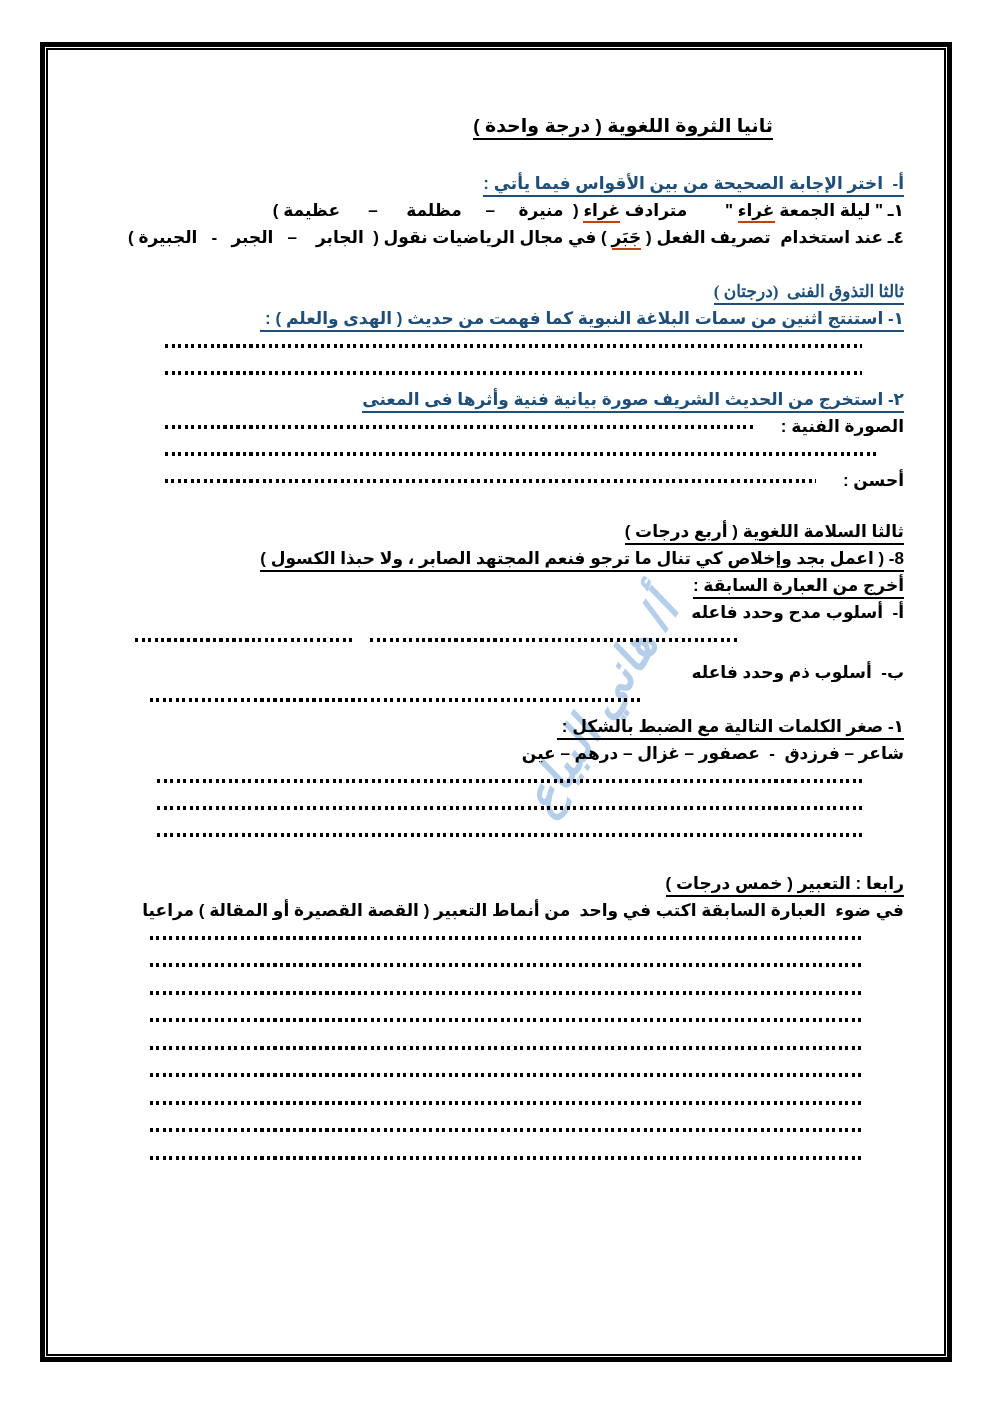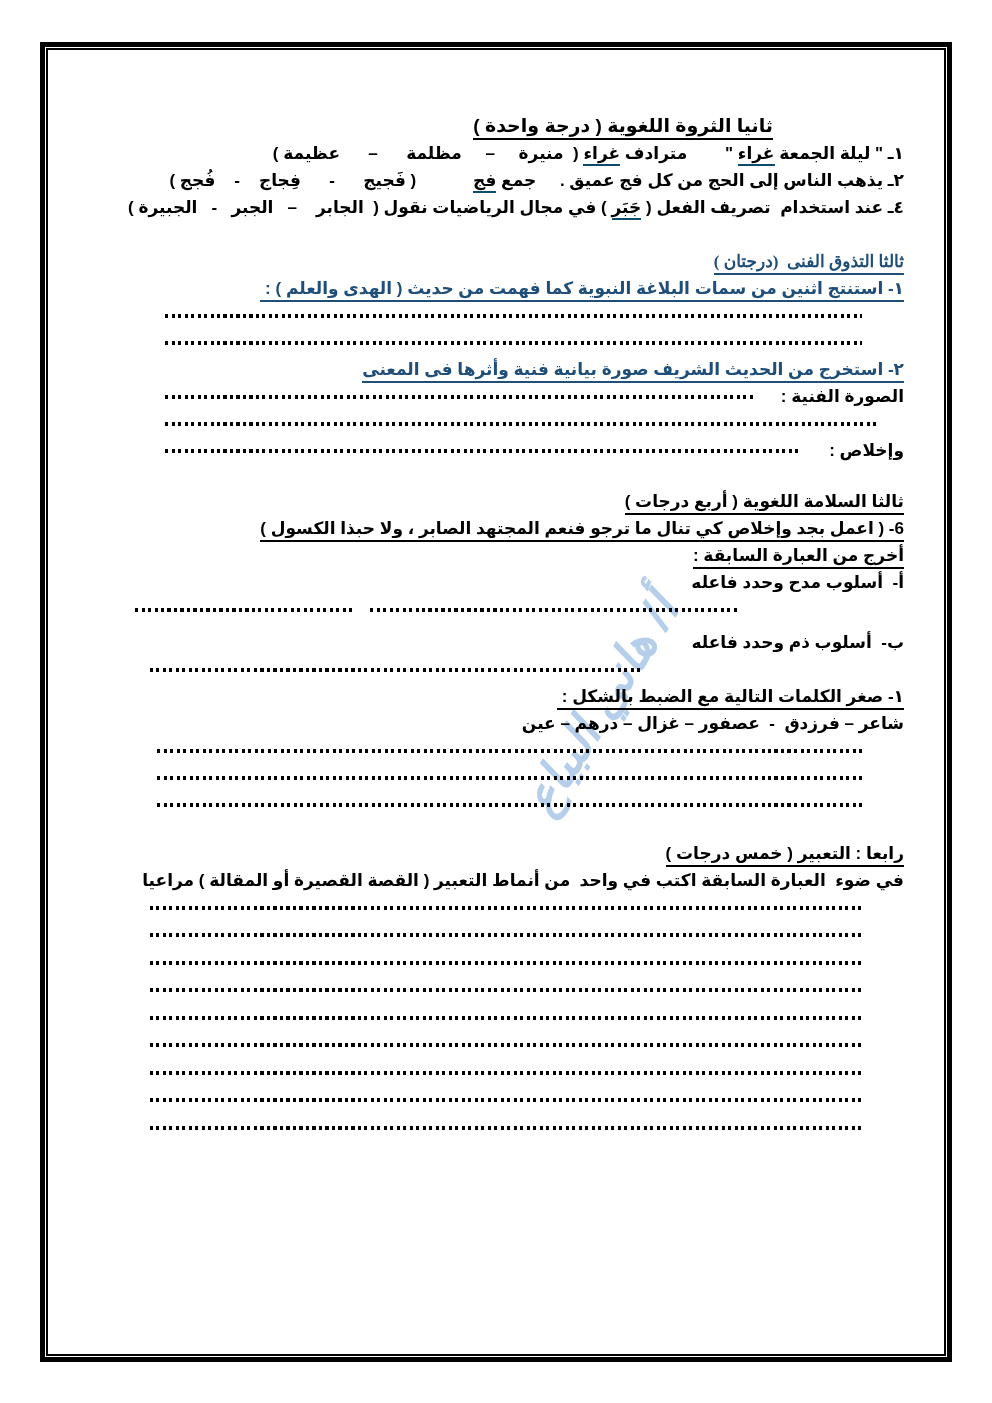--- a/index.html
+++ b/index.html
@@ -12,21 +12,21 @@
   .watermark{position:absolute;top:585px;right:350px;transform:rotate(-58deg);transform-origin:right top;
              color:#a9c7e8;font-size:48px;font-weight:bold;font-style:italic;letter-spacing:3px;
              white-space:nowrap;opacity:.85;z-index:1;}
   
   .content{position:absolute;left:48px;top:50px;right:48px;bottom:50px;padding:0 40px 8px 30px;
            font-weight:bold;font-size:17px;z-index:2;}
   .ln{min-height:27px;line-height:27px;white-space:pre-wrap;}
   .title{margin-top:62px;margin-right:131px;font-size:19px;line-height:28px;}
   .blue{color:#1f4e79;}
   .hu{border-bottom:2px solid currentColor;padding-bottom:2px;}
-  .uw{border-bottom:2px solid #0c4a6e;padding-bottom:1px;}
+  .uw{border-bottom:2px solid #c2410c;padding-bottom:1px;}
   .mt30{margin-top:30px;} .mt27{margin-top:27px;font-family:Liberation Serif, serif;} .mt24{margin-top:24px;} .mt22{margin-top:22px;} .mt6{margin-top:6px;}
   
   .dotrow{height:27px;display:flex;align-items:center;}
   .dotrow-lg{height:27.5px;}
   .dots{height:4px;background:repeating-linear-gradient(90deg,#000 0 3px,transparent 3px 6.5px);}
   .dots-a{width:697px;margin-right:42px;}
   .dots-expr{width:715px;margin-right:39px;}
   .row-fill{display:flex;align-items:center;width:739px;}
   .row-fill .lbl{white-space:pre-wrap;line-height:27px;margin-left:16px;}
   .row-fill .dots{flex:1;margin-right:6px;}
@@ -43,48 +43,48 @@
   <div class="frame">
     <div class="frame-inner"></div>
   </div>
 
   <div class="watermark">أ/ هاني البياع</div>
 
   <div class="content">
 
     <div class="ln title"><span class="hu">ثانيا الثروة اللغوية ( درجة واحدة )</span></div>
 
+    <div class="ln blue mt30"><span class="hu">أ-  اختر الإجابة الصحيحة من بين الأقواس فيما يأتي :</span></div>
 
     <div class="ln"><span>١ـ " ليلة الجمعة </span><span class="uw">غراء</span><span> "        مترادف </span><span class="uw">غراء</span><span> (  منيرة     –     مظلمة      –      عظيمة )</span></div>
-    <div class="ln"><span>٢ـ يذهب الناس إلى الحج من كل فج عميق .     جمع </span><span class="uw">فج</span><span>            ( فَجيج      -      فِجاج    -    فُجج )</span></div>
     <div class="ln"><span>٤ـ عند استخدام  تصريف الفعل ( </span><span class="uw">جَبَر</span><span> ) في مجال الرياضيات نقول (  الجابر    –   الجبر   -   الجبيرة )</span></div>
 
     <div class="ln blue mt27"><span class="hu">ثالثا التذوق الفنى  (درجتان )</span></div>
     <div class="ln blue"><span class="hu">١- استنتج اثنين من سمات البلاغة النبوية كما فهمت من حديث ( الهدى والعلم ) : </span></div>
     <div class="dotrow">
         <div class="dots dots-a"></div>
       </div>
     <div class="dotrow">
         <div class="dots dots-a"></div>
       </div>
     <div class="ln blue"><span class="hu">٢- استخرج من الحديث الشريف صورة بيانية فنية وأثرها فى المعنى</span></div>
     <div class="row-fill">
       <span class="lbl">الصورة الفنية : </span>
       <div class="dots"></div>
     </div>
     <div class="dotrow">
         <div class="dots dots-a" style="width:712px;margin-right:27px;"></div>
       </div>
     <div class="row-fill">
-      <span class="lbl">وإخلاص : </span>
+      <span class="lbl">أحسن : </span>
       <div class="dots"></div>
     </div>
 
     <div class="ln mt24"><span class="hu">ثالثا السلامة اللغوية ( أربع درجات )</span></div>
-    <div class="ln"><span class="hu">6- ( اعمل بجد وإخلاص كي تنال ما ترجو فنعم المجتهد الصابر ، ولا حبذا الكسول )</span></div>
+    <div class="ln"><span class="hu">8- ( اعمل بجد وإخلاص كي تنال ما ترجو فنعم المجتهد الصابر ، ولا حبذا الكسول )</span></div>
     <div class="ln"><span class="hu">أخرج من العبارة السابقة :</span></div>
     <div class="ln">أ-  أسلوب مدح وحدد فاعله</div>
     <div class="dotrow gapline">
       <div class="dots seg1"></div>
         <div class="dots seg2"></div>
     </div>
     <div class="ln mt6">ب-  أسلوب ذم وحدد فاعله</div>
     <div class="dotrow">
         <div class="dots dots-b"></div>
       </div>

